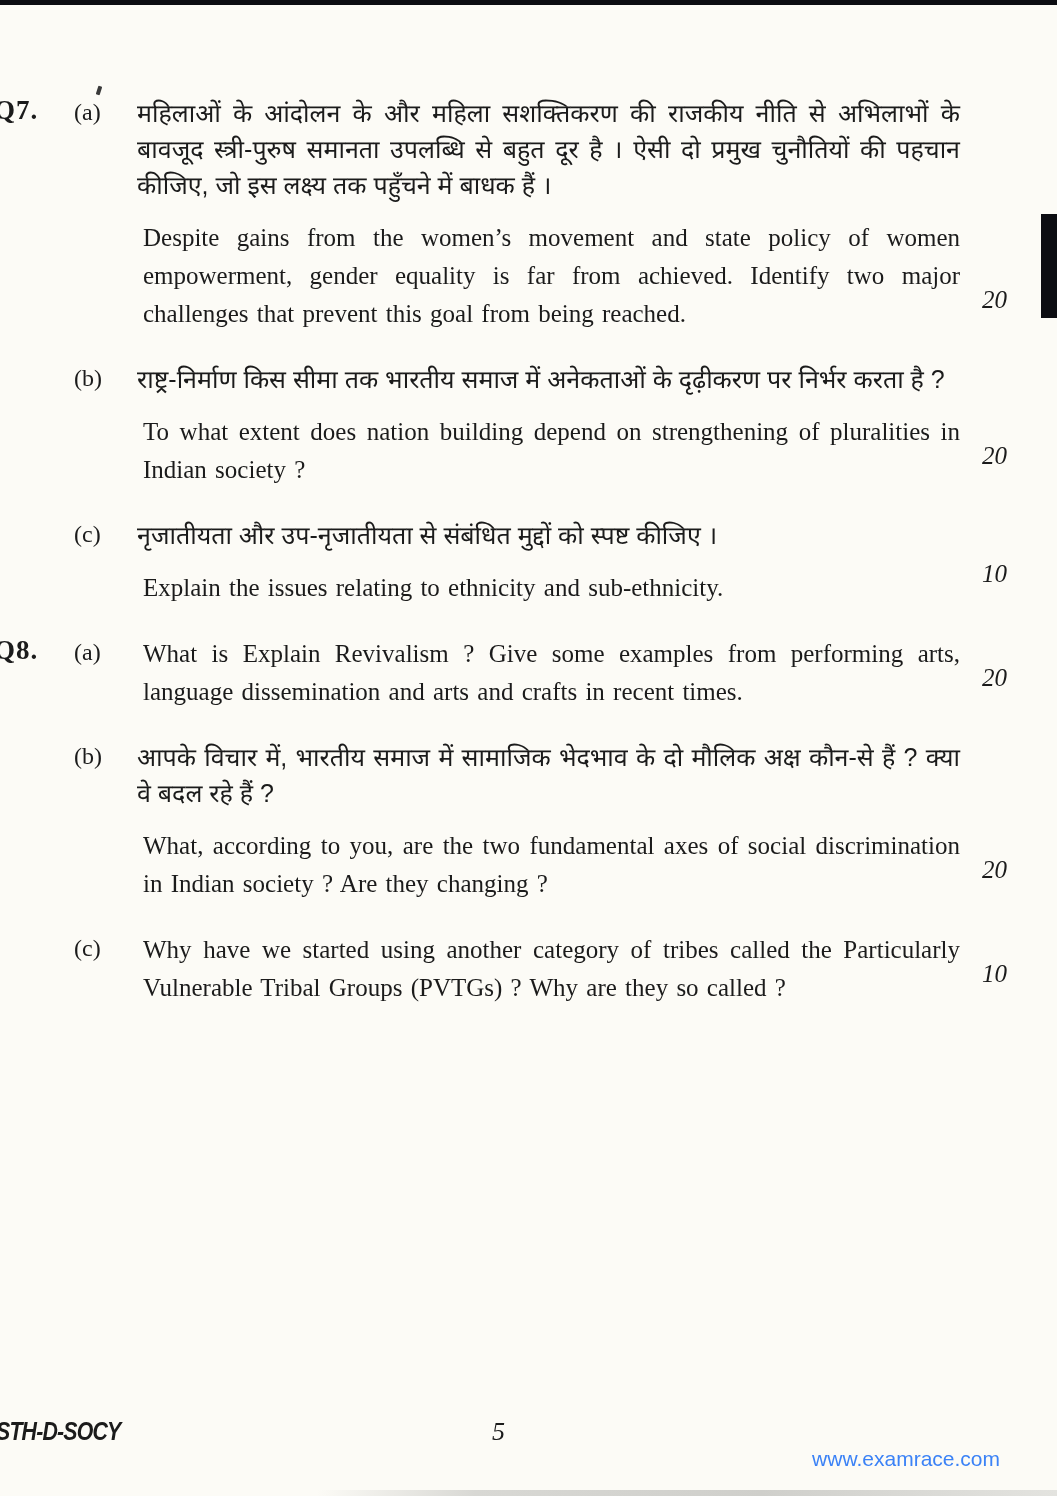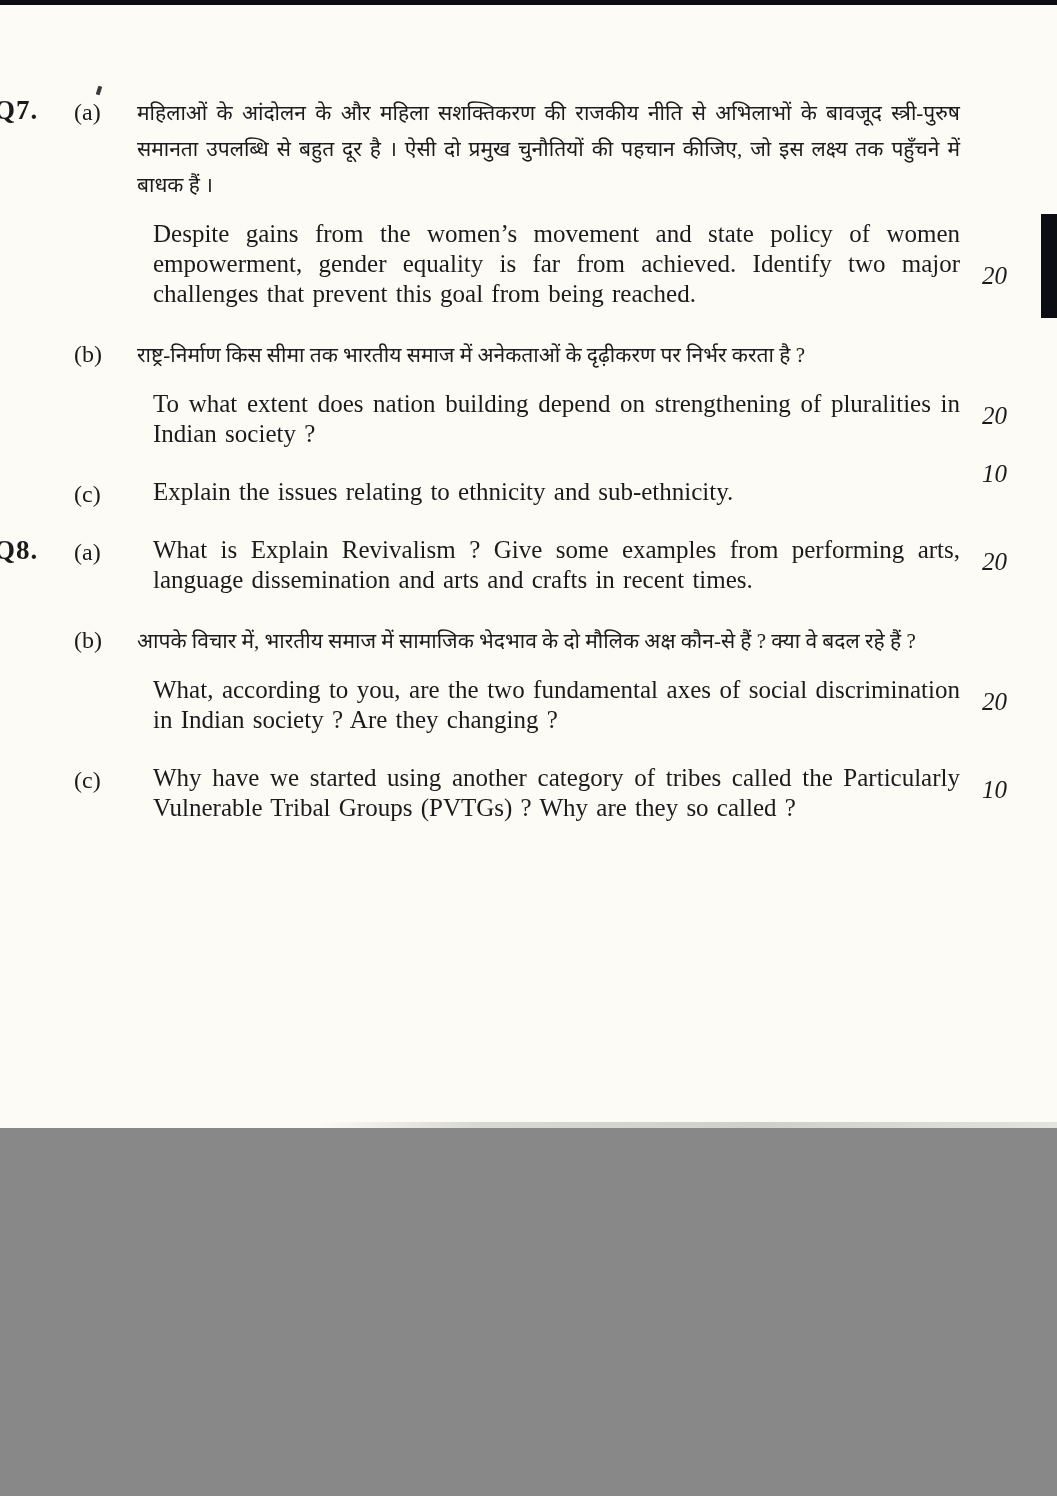--- a/index.html
+++ b/index.html
@@ -1,39 +1,39 @@
 <!DOCTYPE html>
 <html><head>
 <meta charset="utf-8">
 <style>
   html,body{margin:0;padding:0;background:#888;}
   .page{
-    position:relative;width:1057px;height:1128px;margin:0 auto;
+    position:relative;width:1057px;height:1496px;margin:0 auto;
     background:#fcfbf6;overflow:hidden;
     font-family:"Liberation Serif","DejaVu Serif",serif;color:#1b1b1b;
   }
   
   .top-bar{position:absolute;top:0;left:0;width:1057px;height:5px;background:#0c0d12;}
   .right-bar{position:absolute;left:1041px;top:214px;width:16px;height:104px;background:#0c0d12;}
   .bottom-strip{position:absolute;left:0;bottom:0;width:1057px;height:6px;
     background:linear-gradient(to right, rgba(216,216,214,0) 0%, rgba(216,216,214,0) 30%, #d8d8d4 45%, #cfcfcb 72%, #e3e3df 100%);}
   .speck{position:absolute;background:#3a3a3a;border-radius:1px;}
   .speck-a{left:97px;top:86px;width:4px;height:9px;transform:rotate(18deg);}
 
   
   .content{position:absolute;top:95px;left:137px;width:870px;}
   .question{position:relative;}
   .question.q8{margin-top:24px;}
   .qnum{position:absolute;left:-143px;top:0px;font-weight:700;font-size:27px;letter-spacing:1px;}
   .part{position:relative;margin-bottom:28px;}
   .part-letter{position:absolute;left:-63px;top:4px;font-size:24px;}
-  .hindi{margin:0 47px 16px 0;font-size:21px;line-height:36px;text-align:justify;
-    font-family:Liberation Serif, serif;}
+  .hindi{margin:0 47px 16px 0;font-size:25px;line-height:36px;text-align:justify;
+    font-family:Liberation Sans, sans-serif;}
   .eng-wrap{position:relative;}
-  .english{margin:0 47px 0 16px;font-size:25px;line-height:30px;text-align:justify;
+  .english{margin:0 47px 0 6px;font-size:25px;line-height:38px;text-align:justify;
     word-spacing:2px;}
   .marks{position:absolute;right:0;bottom:19px;font-style:italic;font-size:25px;}
 
   
   .paper-code{position:absolute;left:-4px;top:1416px;font-family:"Liberation Sans",sans-serif;
     font-style:italic;font-weight:700;font-size:26px;letter-spacing:-1px;
     transform:scaleX(0.82);transform-origin:left center;white-space:nowrap;}
   .page-number{position:absolute;left:492px;top:1417px;font-style:italic;font-size:26px;}
   .watermark{position:absolute;right:57px;top:1447px;font-family:"Liberation Sans",sans-serif;
     font-size:21px;color:#3b82f6;}
@@ -63,20 +63,21 @@
     <span class="part-letter">(b)</span>
     <p class="hindi">राष्ट्र-निर्माण किस सीमा तक भारतीय समाज में अनेकताओं के दृढ़ीकरण पर निर्भर करता है ?</p>
     <div class="eng-wrap">
       <p class="english">To what extent does nation building depend on strengthening of pluralities in Indian society ?</p>
       <span class="marks">20</span>
     </div>
   </div>
 
   <div class="part">
     <span class="part-letter">(c)</span>
+    <p class="hindi">नृजातीयता और उप-नृजातीयता से संबंधित मुद्दों को स्पष्ट कीजिए ।</p>
     <div class="eng-wrap">
       <p class="english">Explain the issues relating to ethnicity and sub-ethnicity.</p>
       <span class="marks">10</span>
     </div>
   </div>
 </div>
   </section>
 
   <section class="question q8">
     <span class="qnum">Q8.</span>

